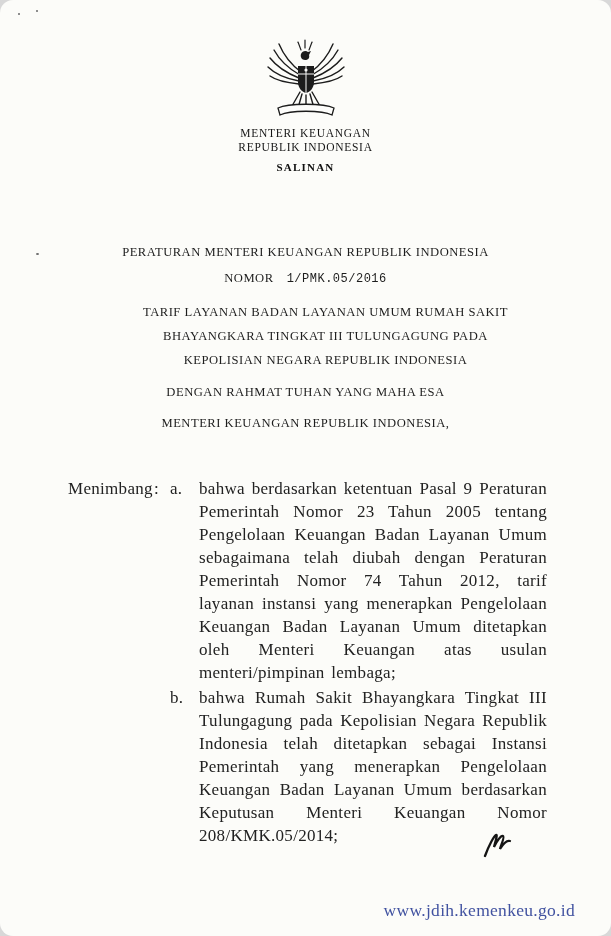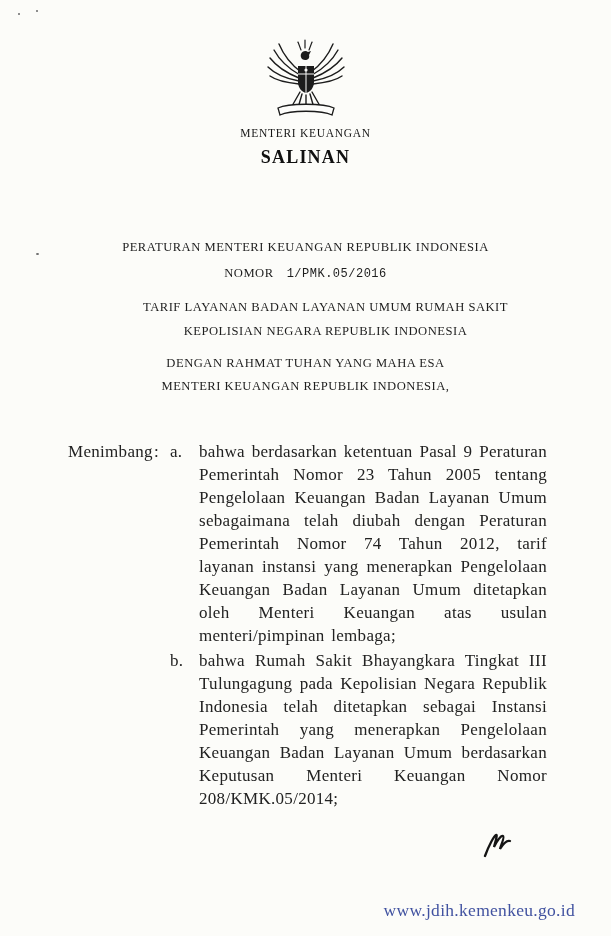--- a/index.html
+++ b/index.html
@@ -7,49 +7,50 @@
     width: 611px; height: 936px;
     background: #d8d8d8;
     font-family: "Liberation Serif", "DejaVu Serif", serif;
   }
   .page {
     position: relative;
     width: 611px; height: 936px;
     background: #fcfcf9;
     color: #232323;
     overflow: hidden;
+    border-radius: 13px;
   }
   .speck { position: absolute; background: #6a6a6a; border-radius: 50%; }
 
   
   .letterhead { padding-top: 34px; text-align: center; }
   .emblem { display: flex; justify-content: center; margin-bottom: 4px; }
   .ministry {
     font-size: 11.5px; line-height: 14px;
     letter-spacing: 0.7px; color: #161616;
   }
   .salinan {
-    margin-top: 7px; font-size: 18px; font-weight: bold;
+    margin-top: 7px; font-size: 11px; font-weight: bold;
     letter-spacing: 1.2px; color: #101010;
   }
 
   
   .title-block {
     margin-top: 72px; text-align: center;
     font-size: 12.6px; letter-spacing: 0.5px; color: #1d1d1d;
   }
   .t-nomor { margin-top: 11px; }
   .t-nomor-num {
     font-family: "Liberation Mono", "DejaVu Sans Mono", monospace;
     font-size: 12px; margin-left: 13px; letter-spacing: 0.5px;
   }
   .t-tentang { margin-top: 17px; }
   .t-subject { margin-top: 14px; line-height: 24px; padding-left: 40px; }
   .t-grace { margin-top: 13px; }
-  .t-authority { margin-top: 8px; }
+  .t-authority { margin-top: 16px; }
 
   
   .considerations {
     display: flex;
     margin: 46px 64px 0 68px;
     font-size: 17px; line-height: 23px;
     letter-spacing: 0.3px; word-spacing: 2px;
     color: #222;
   }
   .c-label { width: 86px; flex: none; }
@@ -104,28 +105,30 @@
           <path d="M45 16 L48 8"></path>
         </g>
         <path d="M41 26 C38 26 36 23 37 20 C38 17 42 16 44 18 L47 17 L45 21 C46 24 44 26 41 26 Z" fill="#1c1c1c"></path>
         <path d="M34 32 L50 32 L50 48 C50 54 46 58 42 59 C38 58 34 54 34 48 Z" fill="#1c1c1c"></path>
         <path d="M34 40 L50 40 M42 32 L42 59" stroke="#f8f8f6" stroke-width="1"></path>
         <circle cx="42" cy="36" r="1.6" fill="#f8f8f6"></circle>
         <path d="M14 74 C24 69 60 69 70 74 L68 81 C58 76 26 76 16 81 Z" fill="#fdfdfb" stroke="#1c1c1c" stroke-width="1.3"></path>
       </svg>
     </div>
     <div class="ministry">MENTERI KEUANGAN</div>
+    <div class="ministry">REPUBLIK  INDONESIA</div>
     <div class="salinan">SALINAN</div>
   </header>
 
   <section class="title-block">
     <div>PERATURAN MENTERI KEUANGAN REPUBLIK INDONESIA</div>
     <div class="t-nomor"><span>NOMOR</span><span class="t-nomor-num">1/PMK.05/2016</span></div>
     <div class="t-subject">
       <div>TARIF LAYANAN BADAN LAYANAN UMUM RUMAH SAKIT</div>
+      <div>BHAYANGKARA TINGKAT III TULUNGAGUNG PADA</div>
       <div>KEPOLISIAN NEGARA REPUBLIK INDONESIA</div>
     </div>
     <div class="t-grace">DENGAN RAHMAT TUHAN YANG MAHA ESA</div>
     <div class="t-authority">MENTERI KEUANGAN REPUBLIK INDONESIA,</div>
   </section>
 
   <section class="considerations">
     <div class="c-label">Menimbang</div>
     <div class="c-colon">:</div>
     <div class="c-items">

